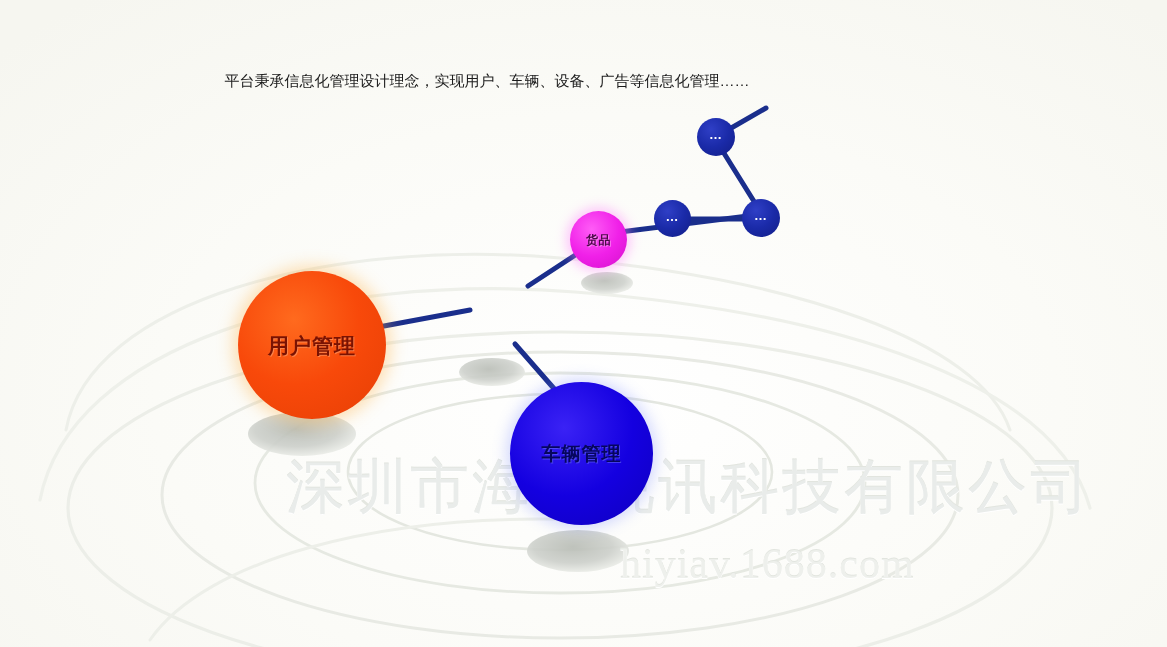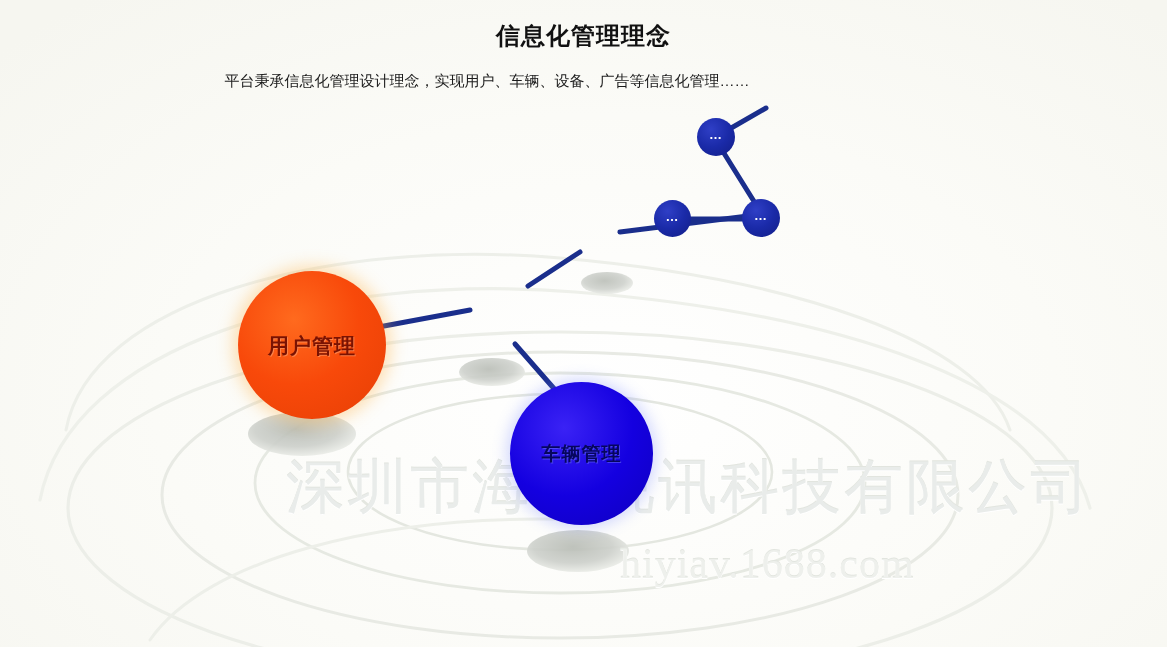--- a/index.html
+++ b/index.html
@@ -220,31 +220,33 @@
 
     <div class="node node-user">
       <span class="node-label">用户管理</span>
     </div>
 
     <div class="node node-vehicle">
       <span class="node-label">车辆管理</span>
     </div>
 
 
+    <div class="node node-goods">
+      <span class="node-label">货品</span>
+    </div>
 
     <div class="node node-dot node-dot-a">
       <span class="node-label">…</span>
     </div>
 
     <div class="node node-dot node-dot-b">
       <span class="node-label">…</span>
     </div>
 
     <div class="node node-dot node-dot-c">
       <span class="node-label">…</span>
     </div>
 
   </div>
 
-  <div class="slide-title">信息化管理理念</div>
   <div class="slide-subtitle">平台秉承信息化管理设计理念，实现用户、车辆、设备、广告等信息化管理……</div>
 
 </div>
 
 </body></html>

